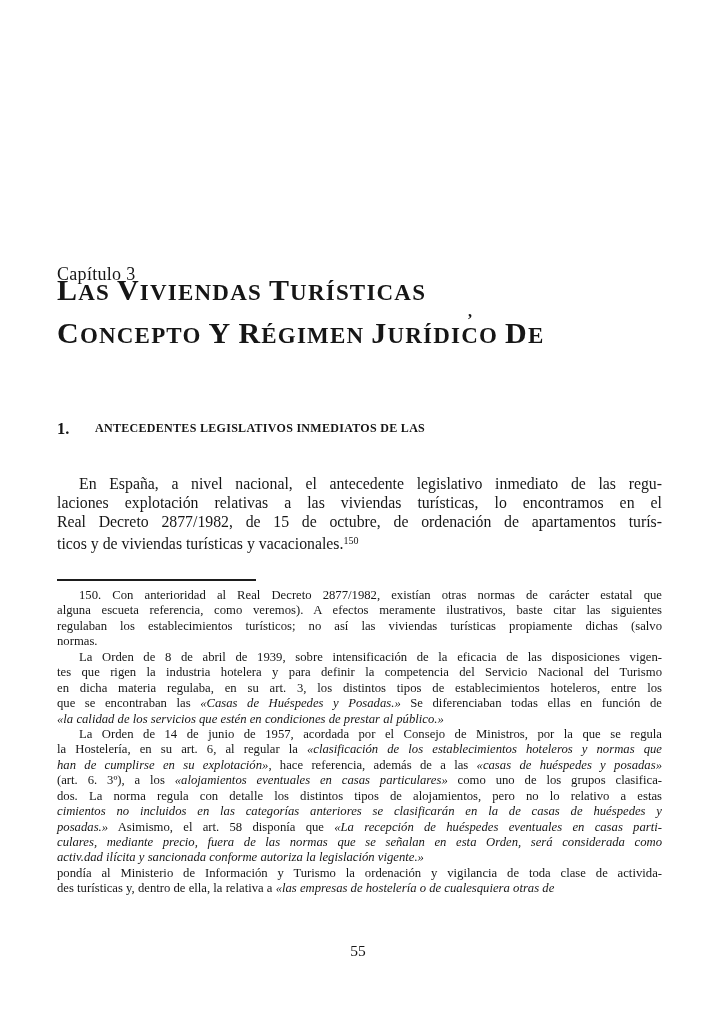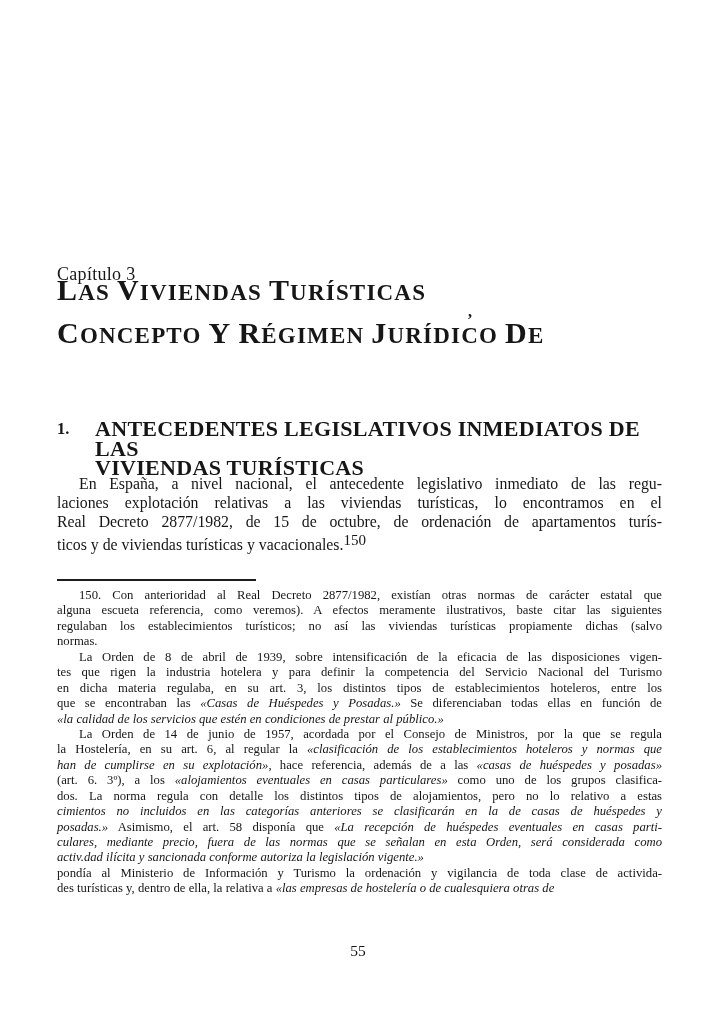--- a/index.html
+++ b/index.html
@@ -9,52 +9,51 @@
     overflow:hidden; margin:0 auto;
   }
   .chapter-label{position:absolute; left:57px; top:256px; font-size:18px; letter-spacing:0.3px;margin-top:8px;}
   .title-block{position:absolute; left:57px; top:270px; width:620px; font-weight:bold;}
   .title-line{font-size:23px; line-height:40px; letter-spacing:1.2px; white-space:nowrap;}
   .title-line .cap0{font-size:30px;}
   .ink-speck{position:absolute; left:468px; top:303px; font-size:16px; font-weight:bold;}
   .section-heading{position:absolute; left:57px; top:419px; width:620px; display:flex; font-weight:bold;}
   .sec-num{width:38px; font-size:16.5px; line-height:19.5px;}
   .sec-lines{flex:1;}
-  .sec-line{font-size:22px; line-height:19.5px; letter-spacing:0.3px;}
+  .sec-line{font-size:12px; line-height:19.5px; letter-spacing:0.3px;}
   .body-text{position:absolute; left:57px; top:474px; width:605px;}
   .body-text .tline{font-size:15.8px; height:19px; line-height:19px;}
   .fn-rule{position:absolute; left:57px; top:579px; width:199px; height:2px; background:#1d1d1d;}
   .footnotes{position:absolute; left:57px; top:588px; width:605px;}
   .footnotes .tline{font-size:12.7px; height:15.45px; line-height:15.45px;}
   .tline{text-align:justify; text-align-last:justify; white-space:normal;}
   .tline.fin{text-align-last:left;}
   .tline.ind{text-indent:22px;}
   .it{font-style:italic;}
-  .sup{font-size:15px; vertical-align:5px; letter-spacing:0;margin-top:40px;}
+  .sup{font-size:10px; vertical-align:5px; letter-spacing:0;margin-top:40px;}
   .page-number{position:absolute; left:0; top:942px; width:716px; text-align:center; font-size:15.5px;}
 </style>
 </head>
 <body>
 
 <div class="page">
 
   <div class="chapter-label">Capítulo 3</div>
 
   <div class="title-block">
     <div class="title-line"><span class="cap0">L</span>AS <span class="cap0">V</span>IVIENDAS <span class="cap0">T</span>URÍSTICAS</div>
     <div class="title-line"><span class="cap0">C</span>ONCEPTO <span class="cap0">Y</span> <span class="cap0">R</span>ÉGIMEN <span class="cap0">J</span>URÍDICO <span class="cap0">D</span>E</div>
   </div>
 
   <div class="ink-speck">,</div>
 
   <div class="section-heading">
     <span class="sec-num">1.</span>
     <div class="sec-lines">
       <div class="sec-line">ANTECEDENTES LEGISLATIVOS INMEDIATOS DE LAS</div>
-      <div class="sec-line">VIVIENDAS TURÍSTICAS</div>
     </div>
   </div>
 
   <div class="body-text">
       <div class="tline ind "><span>En España, a nivel nacional, el antecedente legislativo inmediato de las regu-</span></div>
       <div class="tline "><span>laciones explotación relativas a las viviendas turísticas, lo encontramos en el</span></div>
       <div class="tline "><span>Real Decreto 2877/1982, de 15 de octubre, de ordenación de apartamentos turís-</span></div>
       <div class="tline fin"><span>ticos y de viviendas turísticas y vacacionales.</span><span class="sup">150</span></div>
     </div>
 

